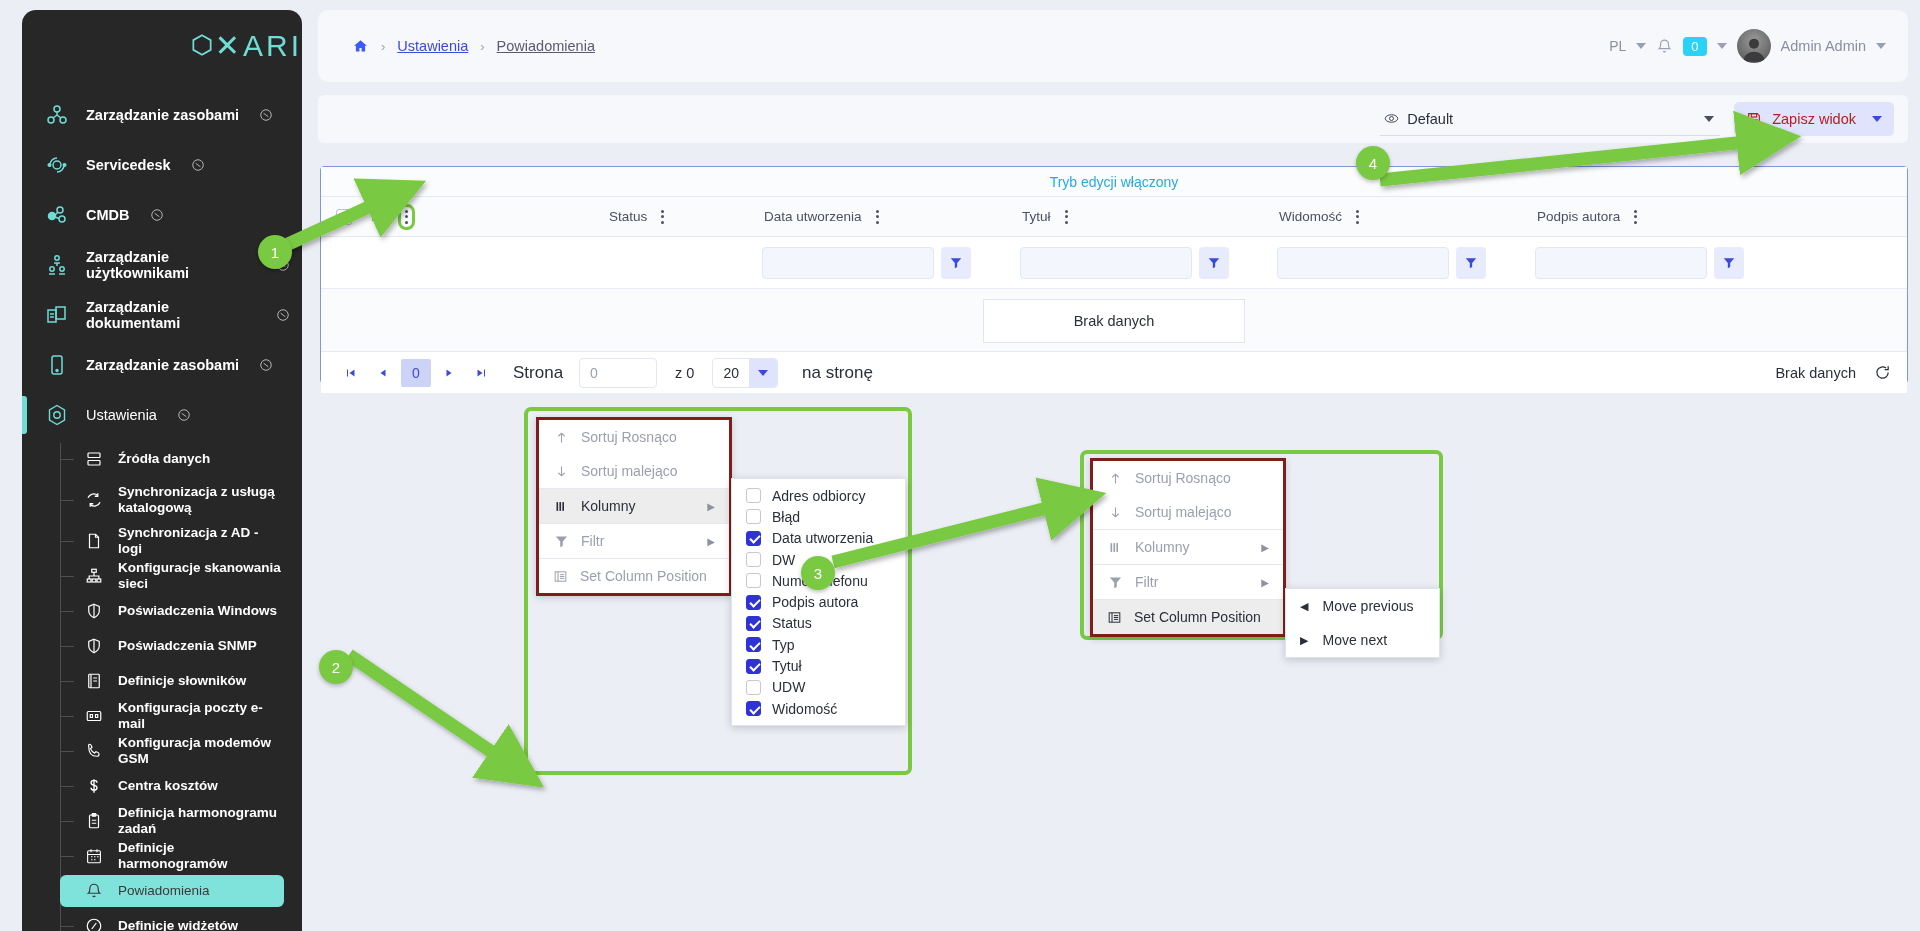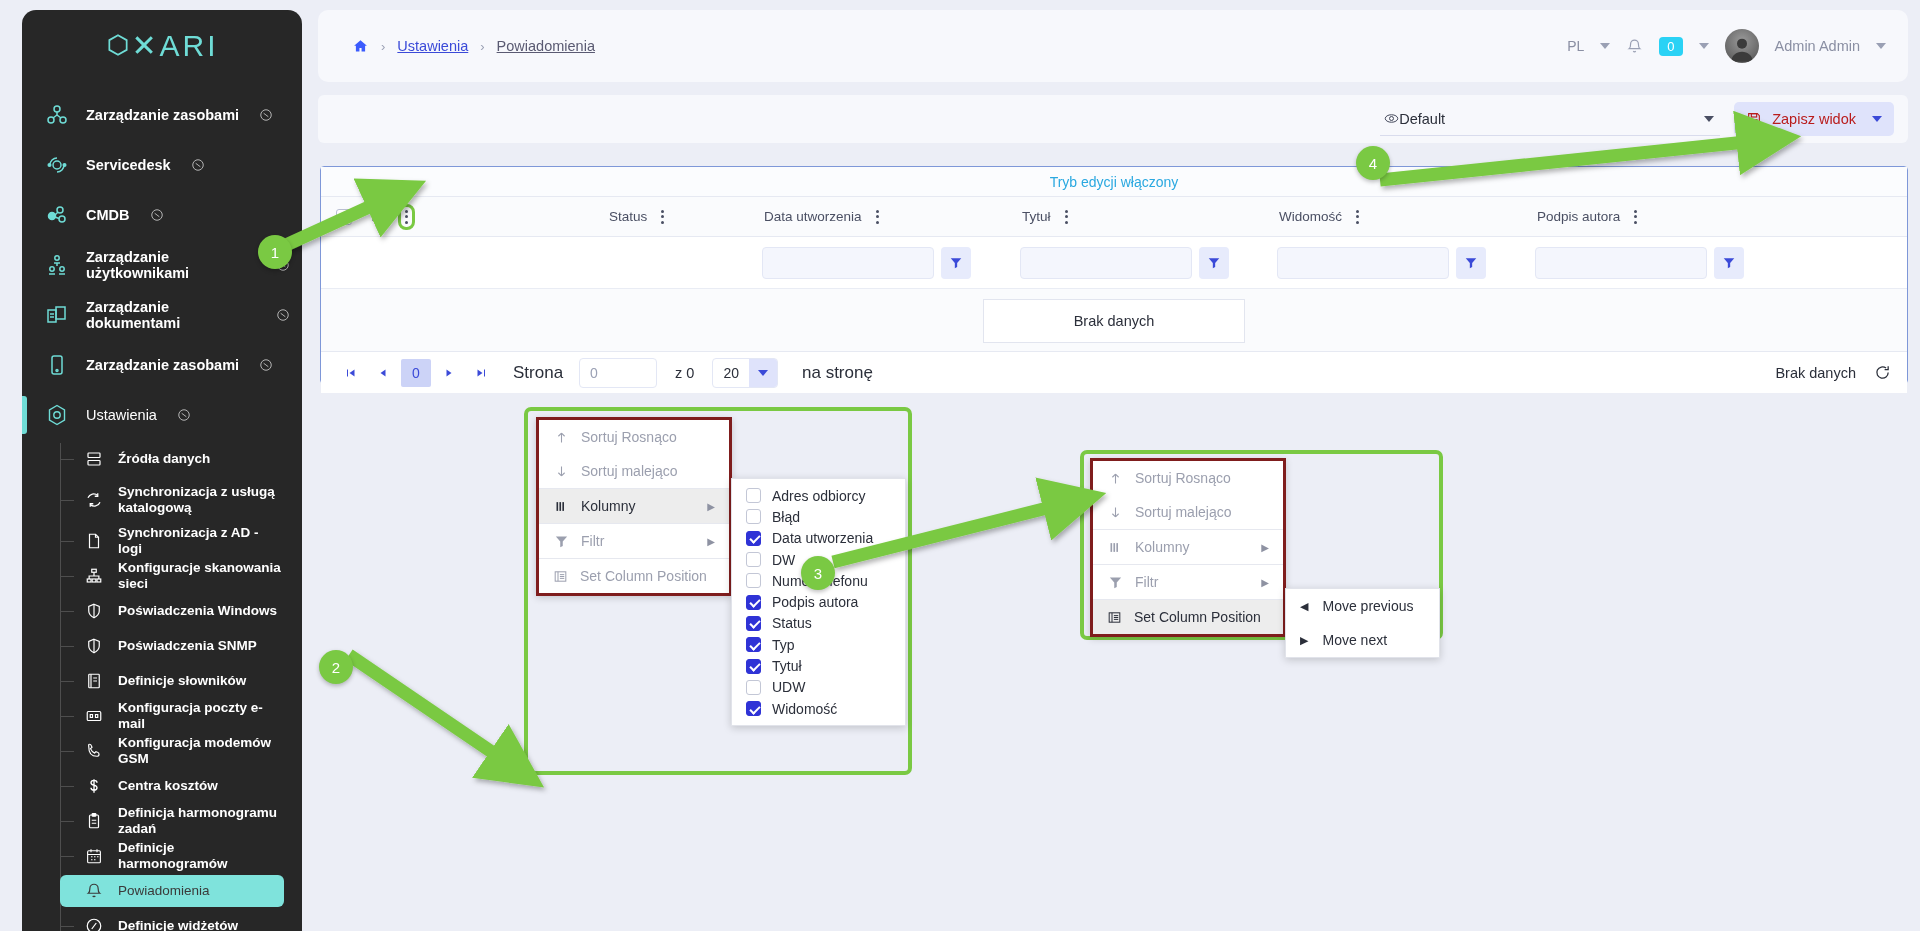--- a/index.html
+++ b/index.html
@@ -14,21 +14,21 @@
   
   .sidebar {
     position: absolute; left: 22px; top: 10px;
     width: 280px; height: 935px;
     background: #272727;
     border-radius: 14px 14px 0 0;
     overflow: hidden;
     color: #fff;
   }
   .logo {
-    height: 70px; display: flex; align-items: center; justify-content: center;
+    height: 70px; display: flex; align-items: center; justify-content: flex-end;
     gap: 2px;
   }
   .logo-text {
     color: #6fdcd6; font-size: 30px; letter-spacing: 4px; font-weight: 400;
     display: flex; align-items: center;
   }
   .nav { padding-top: 10px; }
   .nav-item {
     display: flex; align-items: center; gap: 16px;
     padding: 0 12px 0 22px; height: 50px;
@@ -75,21 +75,21 @@
     background: #f7f8fc; border-radius: 10px;
     display: flex; align-items: center; justify-content: space-between;
     padding: 0 22px;
   }
   .breadcrumb { display: flex; align-items: center; gap: 12px; font-size: 14.5px; padding-left: 12px;}
   .bc-home { color: #3b5bfd; display: flex; align-items: center; }
   .bc-home svg { width: 17px; height: 17px; }
   .bc-sep { color: #9aa0b4; font-size: 13px; }
   .bc-link { color: #3b4ad8; text-decoration: underline; cursor: pointer; }
   .bc-link.last { color: #5a5a72; }
-  .hdr-right { display: flex; align-items: center; gap: 16px; font-size: 14px; color: #8a8fa3; }
+  .hdr-right { display: flex; align-items: center; gap: 10px; font-size: 14px; color: #8a8fa3; }
   .caret { width: 0; height: 0; border-left: 5px solid transparent; border-right: 5px solid transparent; border-top: 6px solid #9aa0b4; }
   .bell { color: #9aa0b4; display:flex; align-items:center;}
   .bell svg { width: 17px; height: 17px; }
   .notif-badge {
     background: #2ad2f5; color: #fff; font-size: 13px; border-radius: 4px;
     padding: 2px 8px; min-width: 22px; text-align: center;
   }
   .avatar {
     width: 34px; height: 34px; border-radius: 50%;
     background: radial-gradient(circle at 50% 35%, #9a9a9a 0%, #6d6d6d 60%, #4a4a4a 100%);
@@ -102,21 +102,21 @@
   .viewbar {
     position: absolute; left: 318px; top: 95px; right: 12px; height: 48px;
     background: #f7f8fc; border-radius: 6px;
     display: flex; align-items: center; justify-content: flex-end;
     padding-right: 14px; gap: 0;
   }
   .view-select {
     width: 340px; display: flex; align-items: center; justify-content: space-between;
     border-bottom: 1px solid #d9dced; height: 34px; padding: 0 6px 0 4px; cursor: pointer;
   }
-  .view-select .vs-left { display: flex; align-items: center; font-size: 14.5px; color: #2b2f3a; justify-content: space-between; }
+  .view-select .vs-left { display: flex; align-items: center; gap: 8px; font-size: 14.5px; color: #2b2f3a; justify-content: space-between; }
   .view-select .vs-left svg { width: 15px; height: 15px; color:#3a3f52; }
   .caret-blue { width: 0; height: 0; border-left: 5px solid transparent; border-right: 5px solid transparent; border-top: 6px solid #4a4f63; }
   .save-view {
     margin-left: 14px; background: #dfe3fb; border-radius: 5px; height: 34px;
     display: flex; align-items: center; gap: 10px; padding: 0 12px;
     color: #b91c1c; font-size: 14.5px; cursor: pointer;
   }
   .save-view svg.disk { width: 16px; height: 16px; }
   .caret-indigo { width: 0; height: 0; border-left: 5px solid transparent; border-right: 5px solid transparent; border-top: 6px solid #3b4ad8; margin-left: 6px;}
 

